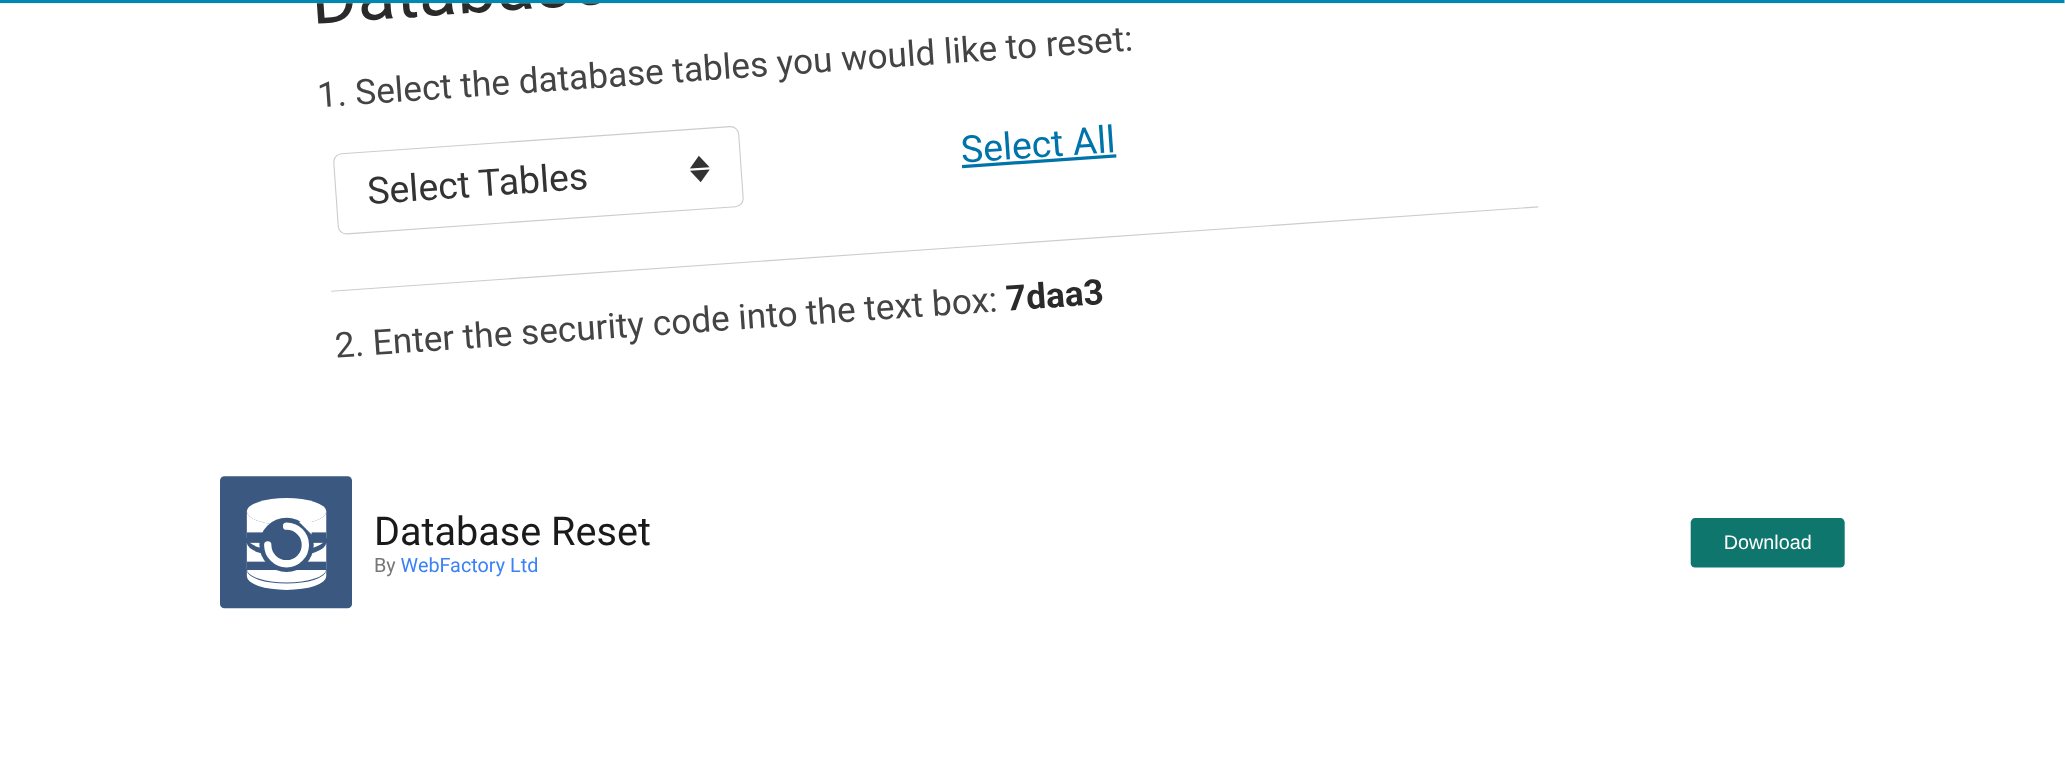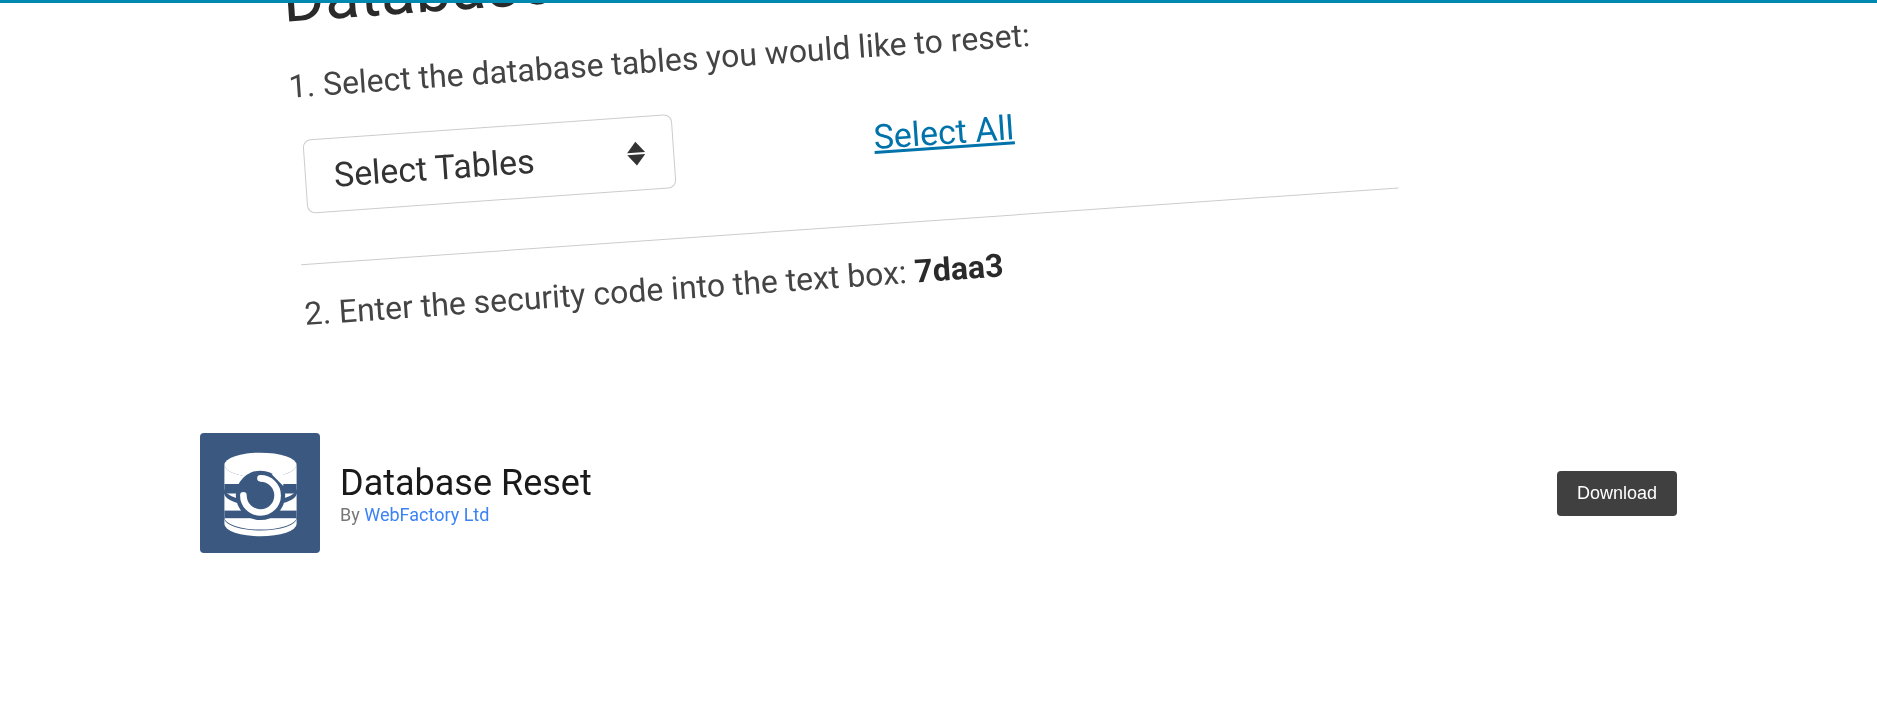--- a/index.html
+++ b/index.html
@@ -141,24 +141,24 @@
     .plugin-author {
       font-size: 18px;
       color: #777;
     }
     .plugin-author-link {
       color: #3b82f6;
       text-decoration: none;
       cursor: pointer;
     }
     .download-btn {
-      background: #404040;
+      background: #0f766e;
       color: #fff;
       border: none;
-      padding: 12px 20px;
+      padding: 12px 30px;
       font-size: 18px;
       border-radius: 4px;
       cursor: pointer;
     }
   </style>
 </head>
 <body>
 
 <div class="top-border"></div>
 

